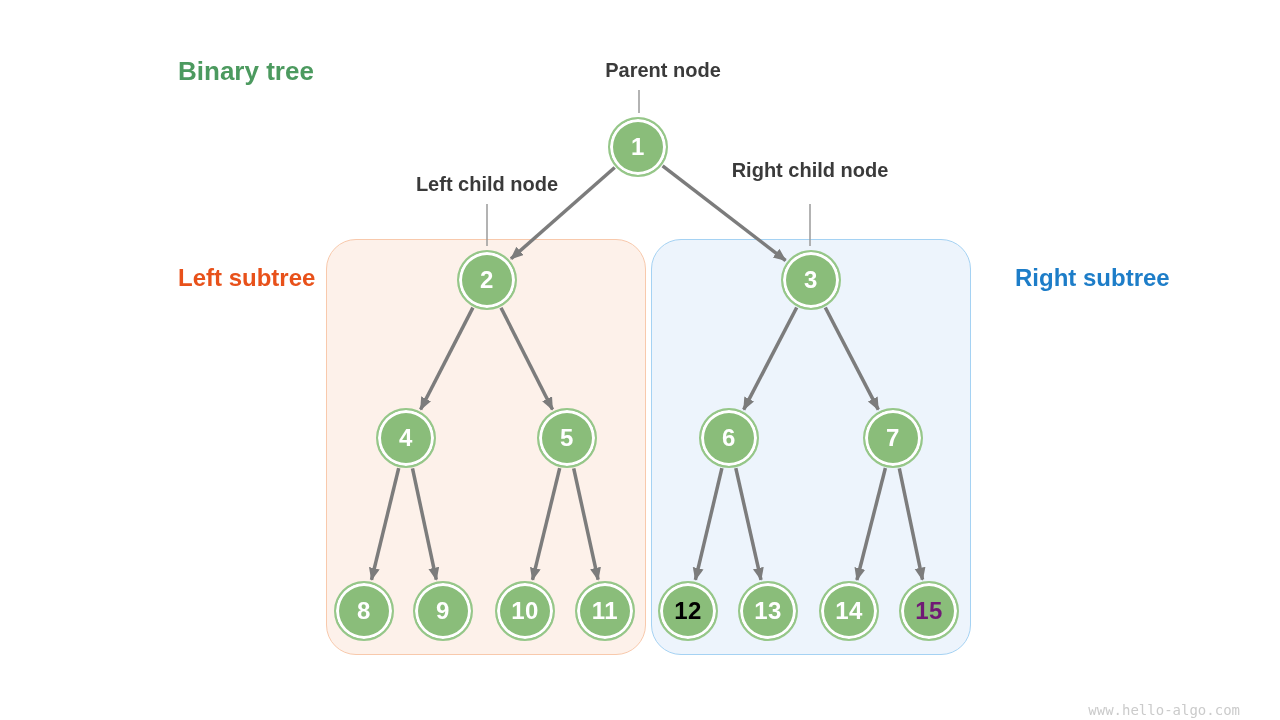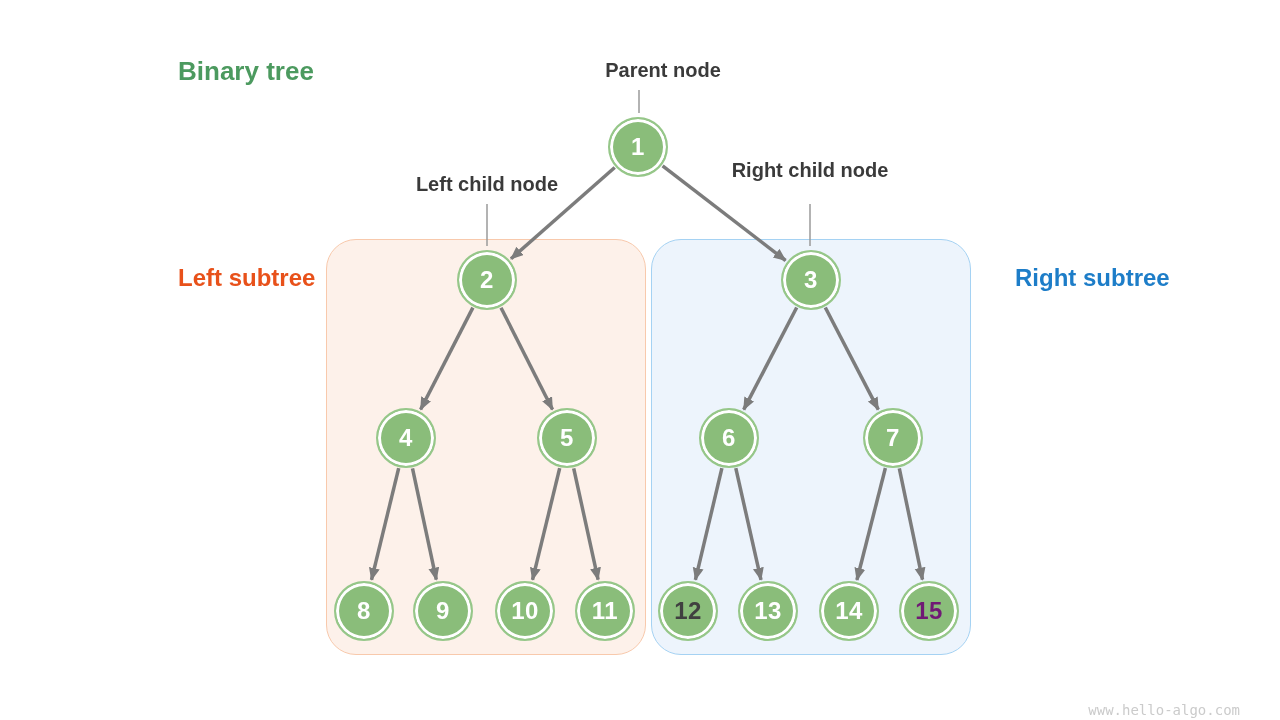--- a/index.html
+++ b/index.html
@@ -127,21 +127,21 @@
       <div class="node" style="left: 457px; top: 250px; color: rgb(255, 255, 255);">2</div>
       <div class="node" style="left: 781px; top: 250px; color: rgb(255, 255, 255);">3</div>
       <div class="node" style="left: 376px; top: 408px; color: rgb(255, 255, 255);">4</div>
       <div class="node" style="left: 537px; top: 408px; color: rgb(255, 255, 255);">5</div>
       <div class="node" style="left: 699px; top: 408px; color: rgb(255, 255, 255);">6</div>
       <div class="node" style="left: 863px; top: 408px; color: rgb(255, 255, 255);">7</div>
       <div class="node" style="left: 334px; top: 581px; color: rgb(255, 255, 255);">8</div>
       <div class="node" style="left: 413px; top: 581px; color: rgb(255, 255, 255);">9</div>
       <div class="node" style="left: 495px; top: 581px; color: rgb(255, 255, 255);">10</div>
       <div class="node" style="left: 575px; top: 581px; color: rgb(255, 255, 255); text-align: right;">11</div>
-      <div class="node" style="left: 658px; top: 581px; color: #404040;">12</div>
+      <div class="node" style="left: 658px; top: 581px; color: #000000;">12</div>
       <div class="node" style="left: 738px; top: 581px; color: rgb(255, 255, 255);">13</div>
       <div class="node" style="left: 819px; top: 581px; color: rgb(255, 255, 255);">14</div>
       <div class="node" style="left: 899px; top: 581px; color: #701a75; text-align: center;">15</div>
     </div>
 
   <div class="annot" id="parent-label" style="left: 663px; top: 59px;">Parent node</div>
   <div class="annot" id="left-child-label" style="left: 487px; top: 173px;">Left child node</div>
   <div class="annot" id="right-child-label" style="left: 810px; top: 159px;">Right child node</div>
 
   <div class="subtree-label" id="left-subtree-label" style="left: 178px; top: 264px;">Left subtree</div>

